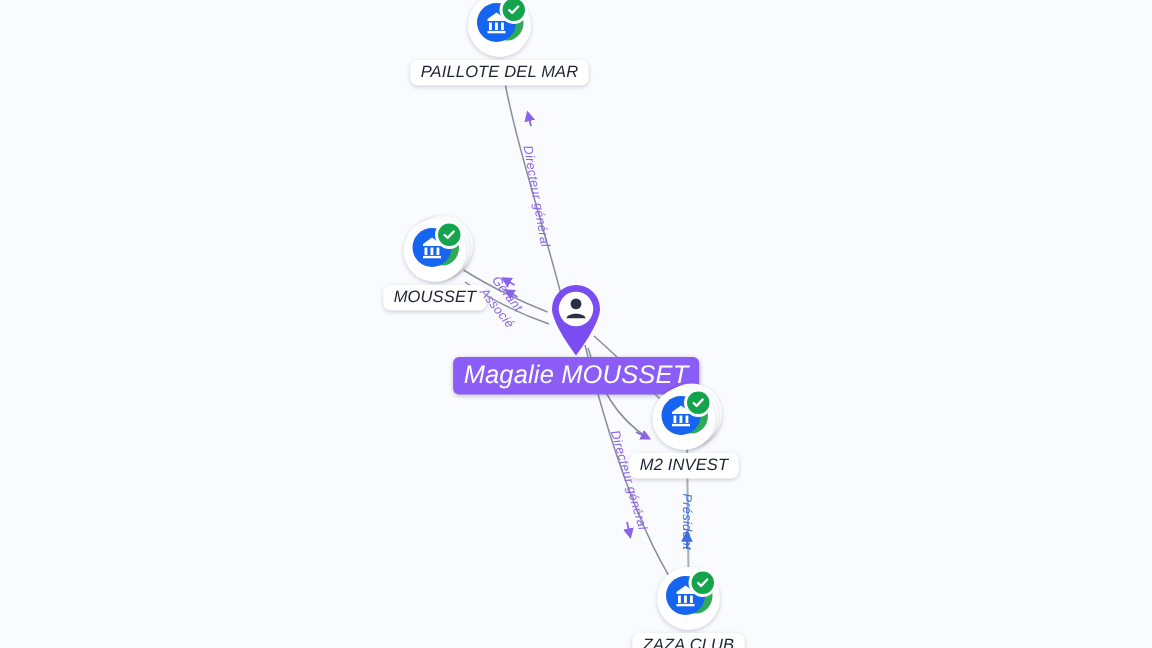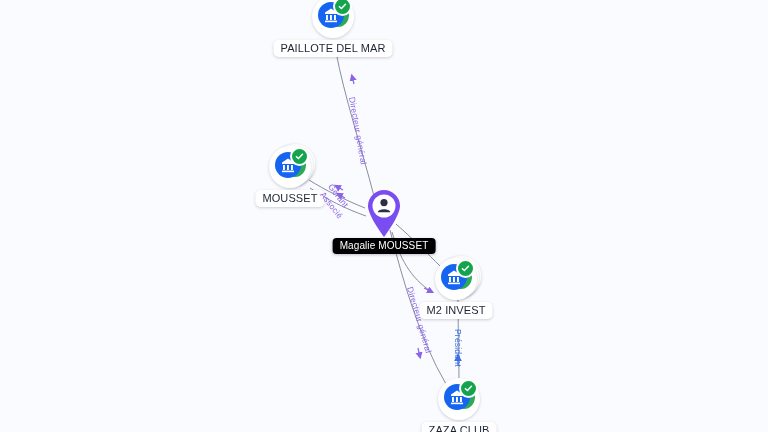--- a/index.html
+++ b/index.html
@@ -7,20 +7,21 @@
     padding: 0;
     background: #fafbfe;
   }
   #canvas {
     position: relative;
     width: 768px;
     height: 432px;
     background: #fafbfe;
     overflow: hidden;
     font-family: "Liberation Sans", sans-serif;
+    font-style: italic;
   }
   #edges {
     position: absolute;
     left: 0; top: 0;
     width: 768px; height: 432px;
   }
 
   
   .company {
     position: absolute;
@@ -106,25 +107,25 @@
   .pin {
     position: absolute;
     left: -22px; top: -26px;
     width: 44px; height: 52px;
   }
   .person-label {
     position: absolute;
     left: 50%;
     top: 26px;
     transform: translateX(-50%);
-    background: #000000;
+    background: #8b5cf6;
     color: #ffffff;
     border-radius: 4px;
     padding: 2px 7px 3px 7px;
-    font-size: 10px;
+    font-size: 17px;
     white-space: nowrap;
     box-shadow: 0 1px 3px rgba(40,50,80,0.28);
     letter-spacing: .1px;
   }
 
   
   .edge-label {
     position: absolute;
     font-size: 8.5px;
     white-space: nowrap;

